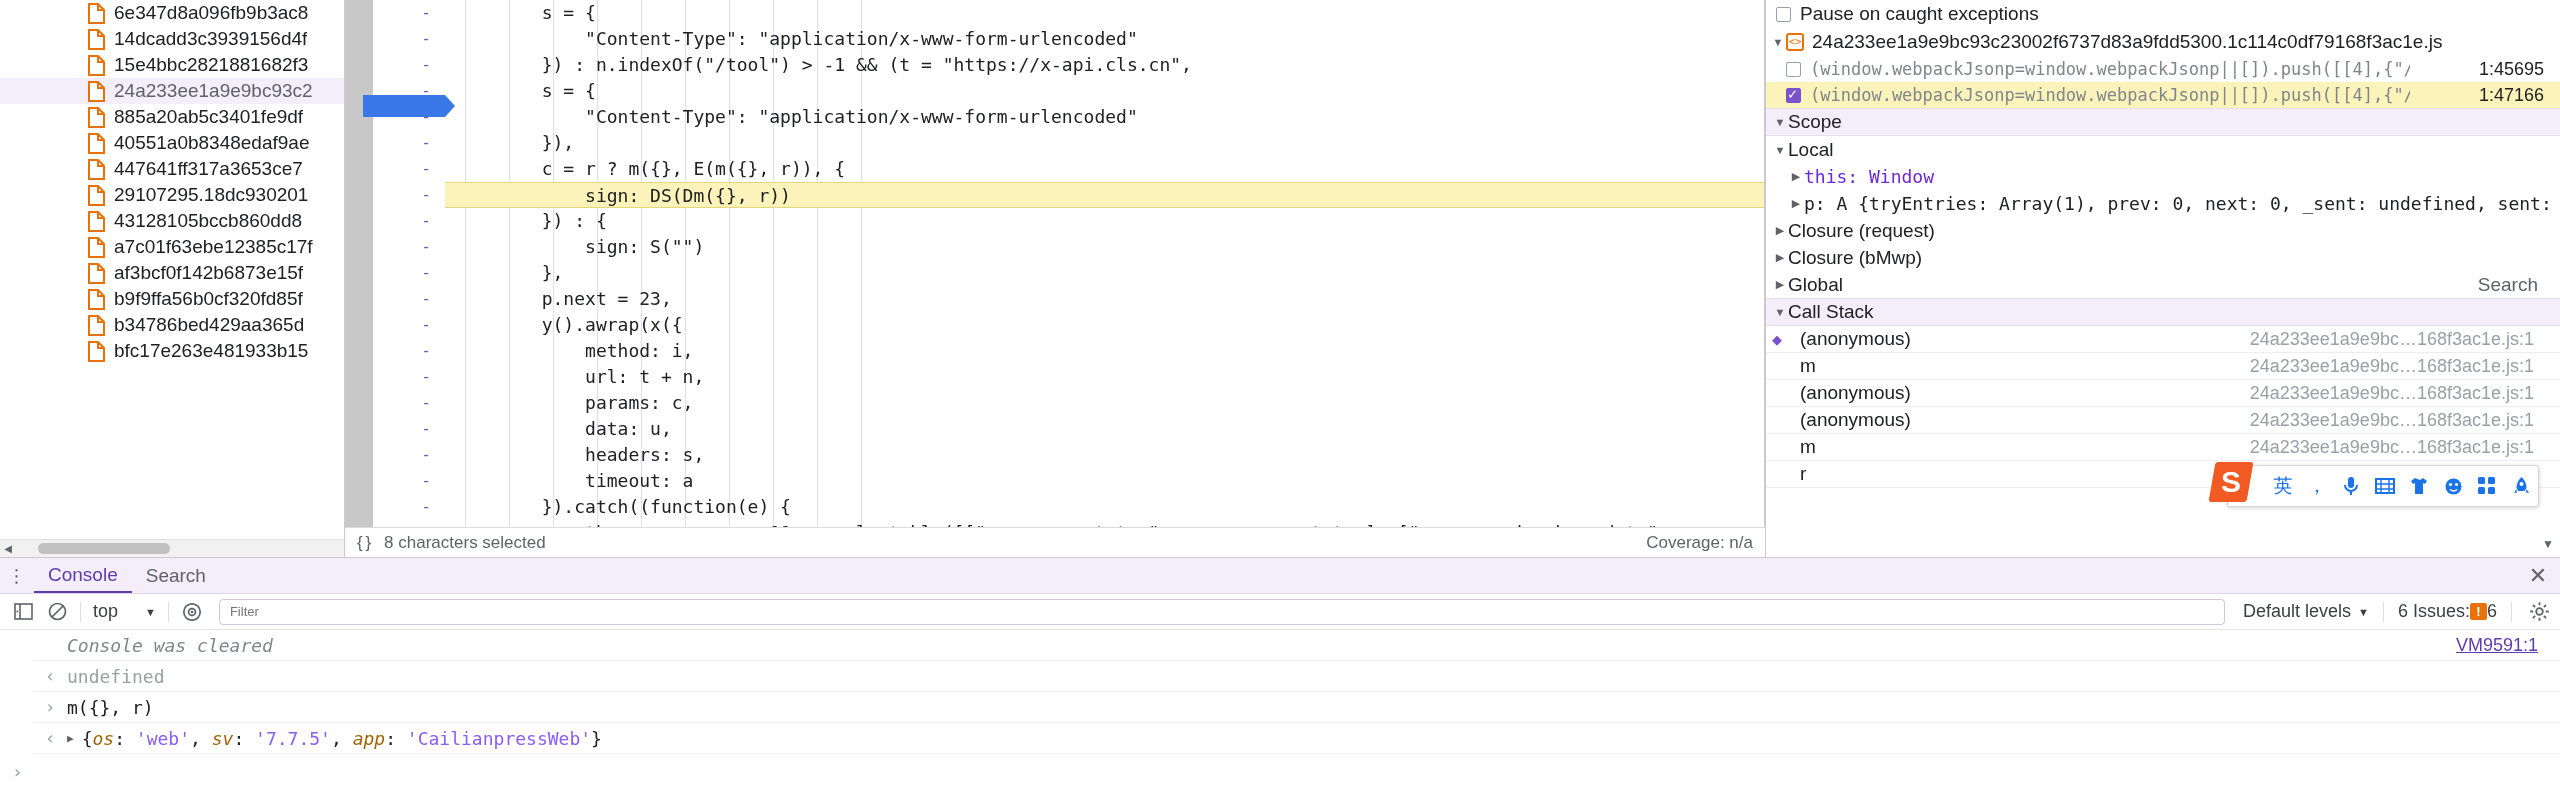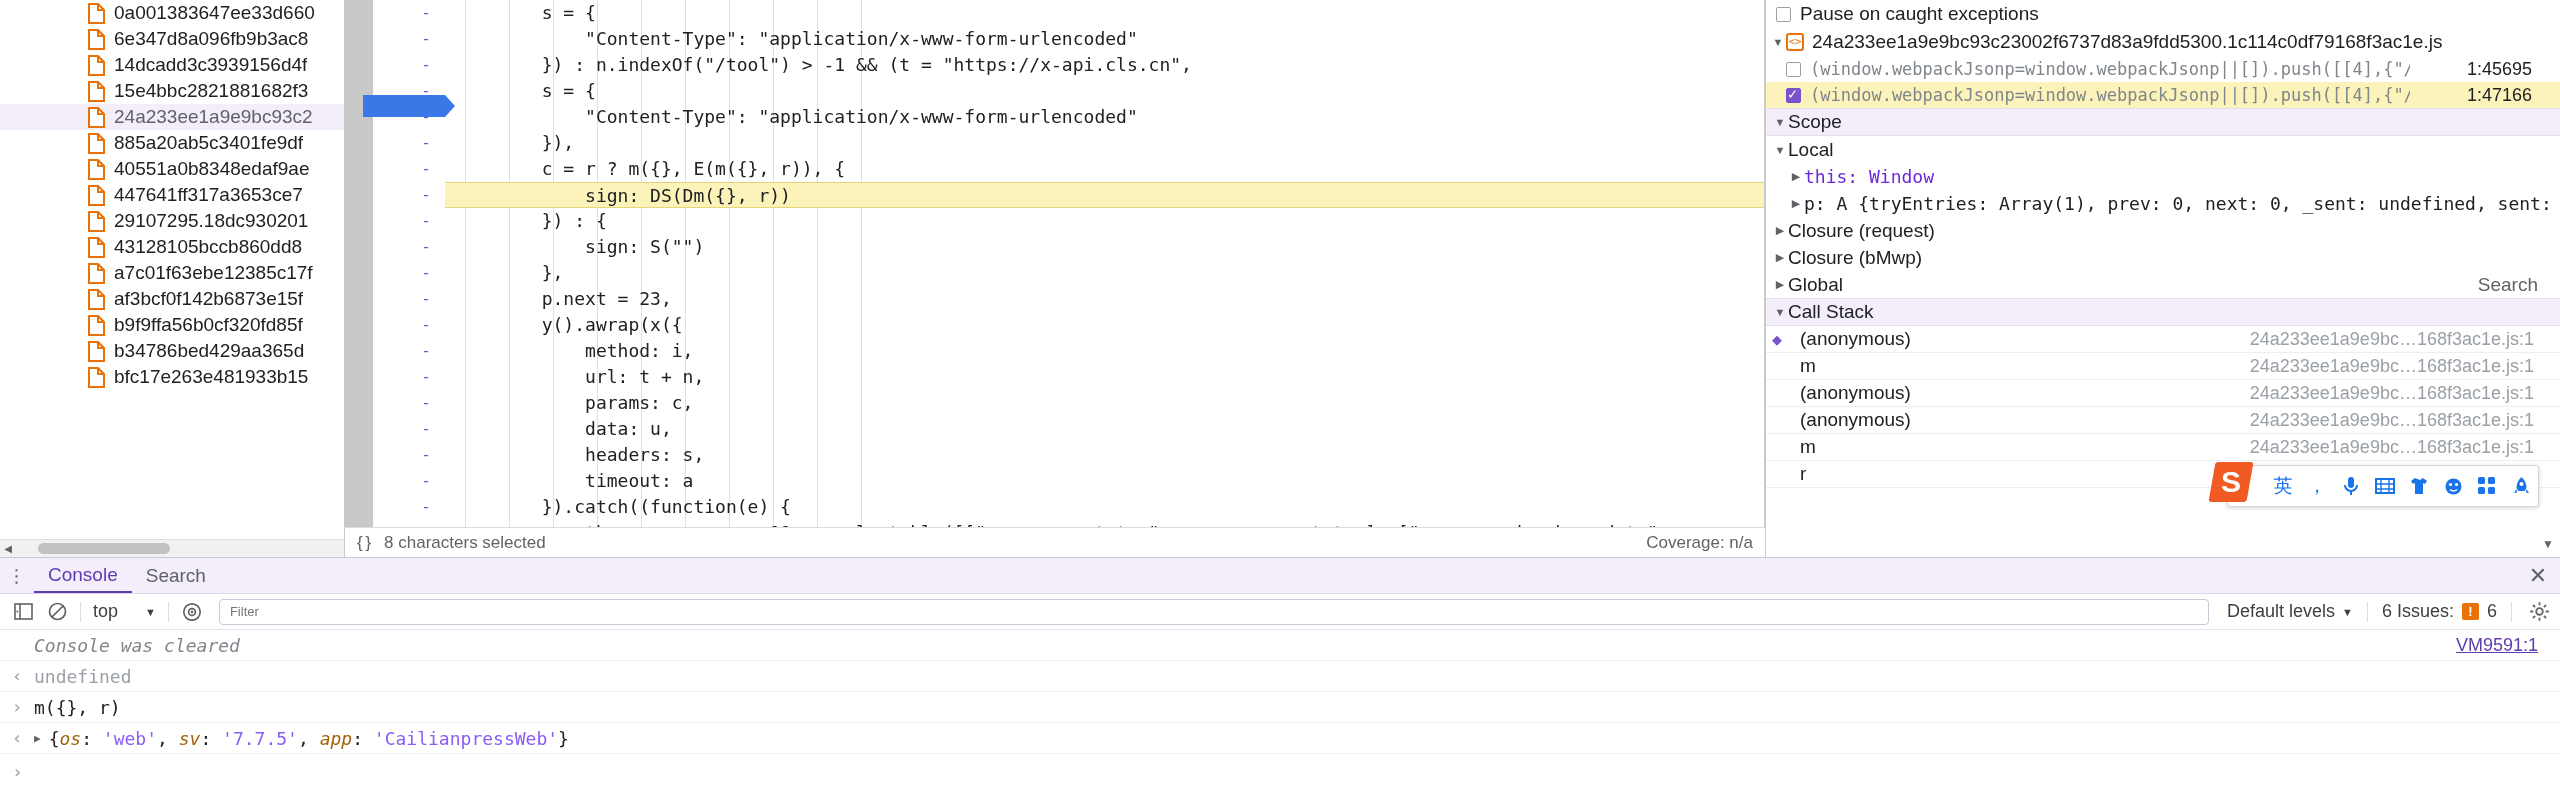--- a/index.html
+++ b/index.html
@@ -132,21 +132,21 @@
   .bp-file { display: flex; align-items: center; height: 28px; padding-left: 4px; }
   .tri { width: 16px; text-align: center; font-size: 11px; color: #5f6368; flex:0 0 16px;}
   .js-badge {
     width: 18px; height: 18px; border: 2px solid #e8710a; border-radius: 3px;
     color: #e8710a; font-size: 11px; line-height: 14px; text-align: center;
     margin-right: 8px; flex: 0 0 18px; font-family: "DejaVu Sans Mono", monospace;
   }
   .bp-item { display: flex; align-items: center; height: 26px; padding-left: 20px;
              font-family: "DejaVu Sans Mono", monospace; font-size: 17px; color: #80868b; }
   .bp-item.active { background: #fbf3ba; }
-  .bp-item .loc { margin-left: auto; padding-right: 28px; color: #202124;
+  .bp-item .loc { margin-left: auto; padding-right: 16px; color: #202124;
                   font-family: "Liberation Sans", sans-serif; font-size: 18px; }
   .bp-text { overflow: hidden; white-space: nowrap; max-width: 600px; }
 
   .section-head {
     display: flex; align-items: center; height: 28px;
     background: #f3eefa; border-top: 1px solid #e4ddf0; border-bottom: 1px solid #e4ddf0;
     padding-left: 6px; color: #202124; font-size: 19px;
   }
   .scope-row { display: flex; align-items: center; height: 27px; padding-left: 6px;
                white-space: nowrap; overflow: hidden; }
@@ -211,59 +211,50 @@
                 padding: 0 6px; height: 28px; gap: 21px; }
   .ctx-select .caret { margin-left: 6px; font-size: 11px; }
   .filter-input {
     flex: 1 1 auto; height: 26px; margin: 0 10px;
     border: 1px solid #cdc7d8; border-radius: 4px; background: #fff;
     font-size: 13px; color: #80868b; padding: 0 10px;
     font-family: "Liberation Sans", sans-serif;
   }
   .levels { display: flex; align-items: center; font-size: 18px; color: #3c4043; padding: 0 8px; }
   .levels .caret { margin-left: 7px; font-size: 11px; }
-  .issues { display: flex; align-items: center; font-size: 18px; color: #3c4043; padding: 0 8px; gap: 8px; }
+  .issues { display: flex; align-items: center; font-size: 18px; color: #3c4043; padding: 0 8px; }
   .issue-badge { width: 17px; height: 17px; background: #e8710a; color: #fff; border-radius: 2px;
                  font-size: 13px; font-weight: bold; display: flex; align-items: center;
                  justify-content: center; }
   .gear { width: 42px; display: flex; align-items: center; justify-content: center; color: #5f6368; }
 
   .console-body { flex: 1 1 auto; position: relative; overflow: hidden;
                   font-family: "DejaVu Sans Mono", monospace; font-size: 18px; }
   .cmsg { display: flex; align-items: center; min-height: 31px; padding-left: 12px;
-          border-bottom: 1px solid #f0f0f0; }
+          border-bottom: 1px solid #f0f0f0; margin-left: 33px; }
   .cmsg .mark { width: 22px; color: #9aa0a6; font-size: 17px; flex: 0 0 22px; }
   .cmsg.cleared { color: #80868b; font-style: italic; border-bottom: 1px solid #f0f0f0; padding-left: 34px; }
   .cmsg .undef { color: #9aa0a6; }
   .cmsg .expand { color: #5f6368; font-size: 11px; margin-right: 8px; }
   .str-red { color: #8b5cf6; }
   .key-grey { color: #a16207; font-style: italic; }
   .vm-link { position: absolute; right: 22px; top: 5px; color: #5f3bb0;
              font-family: "Liberation Sans", sans-serif; font-size: 18px; text-decoration: underline; }
   .prompt-row { display: flex; align-items: center; height: 34px; padding-left: 12px; }
   .prompt-row .mark { color: #9aa0a6; }
 </style>
 </head>
 <body>
 
 <div class="app">
 
   <div class="top">
 
     <div class="navigator">
       <div class="file-list" id="file-list">
-          <div class="file-row">
-            <span class="file-ico">
-              <svg width="17" height="21" viewBox="0 0 17 21">
-                <path d="M1 1h9l6 6v13H1z" fill="#fff" stroke="#e8710a" stroke-width="2"></path>
-                <path d="M10 1v6h6" fill="none" stroke="#e8710a" stroke-width="2"></path>
-              </svg>
-            </span>
-            <span class="file-name">0a001383647ee33d660</span>
-          </div>
           <div class="file-row">
             <span class="file-ico">
               <svg width="17" height="21" viewBox="0 0 17 21">
                 <path d="M1 1h9l6 6v13H1z" fill="#fff" stroke="#e8710a" stroke-width="2"></path>
                 <path d="M10 1v6h6" fill="none" stroke="#e8710a" stroke-width="2"></path>
               </svg>
             </span>
             <span class="file-name">6e347d8a096fb9b3ac8</span>
           </div>
           <div class="file-row">

